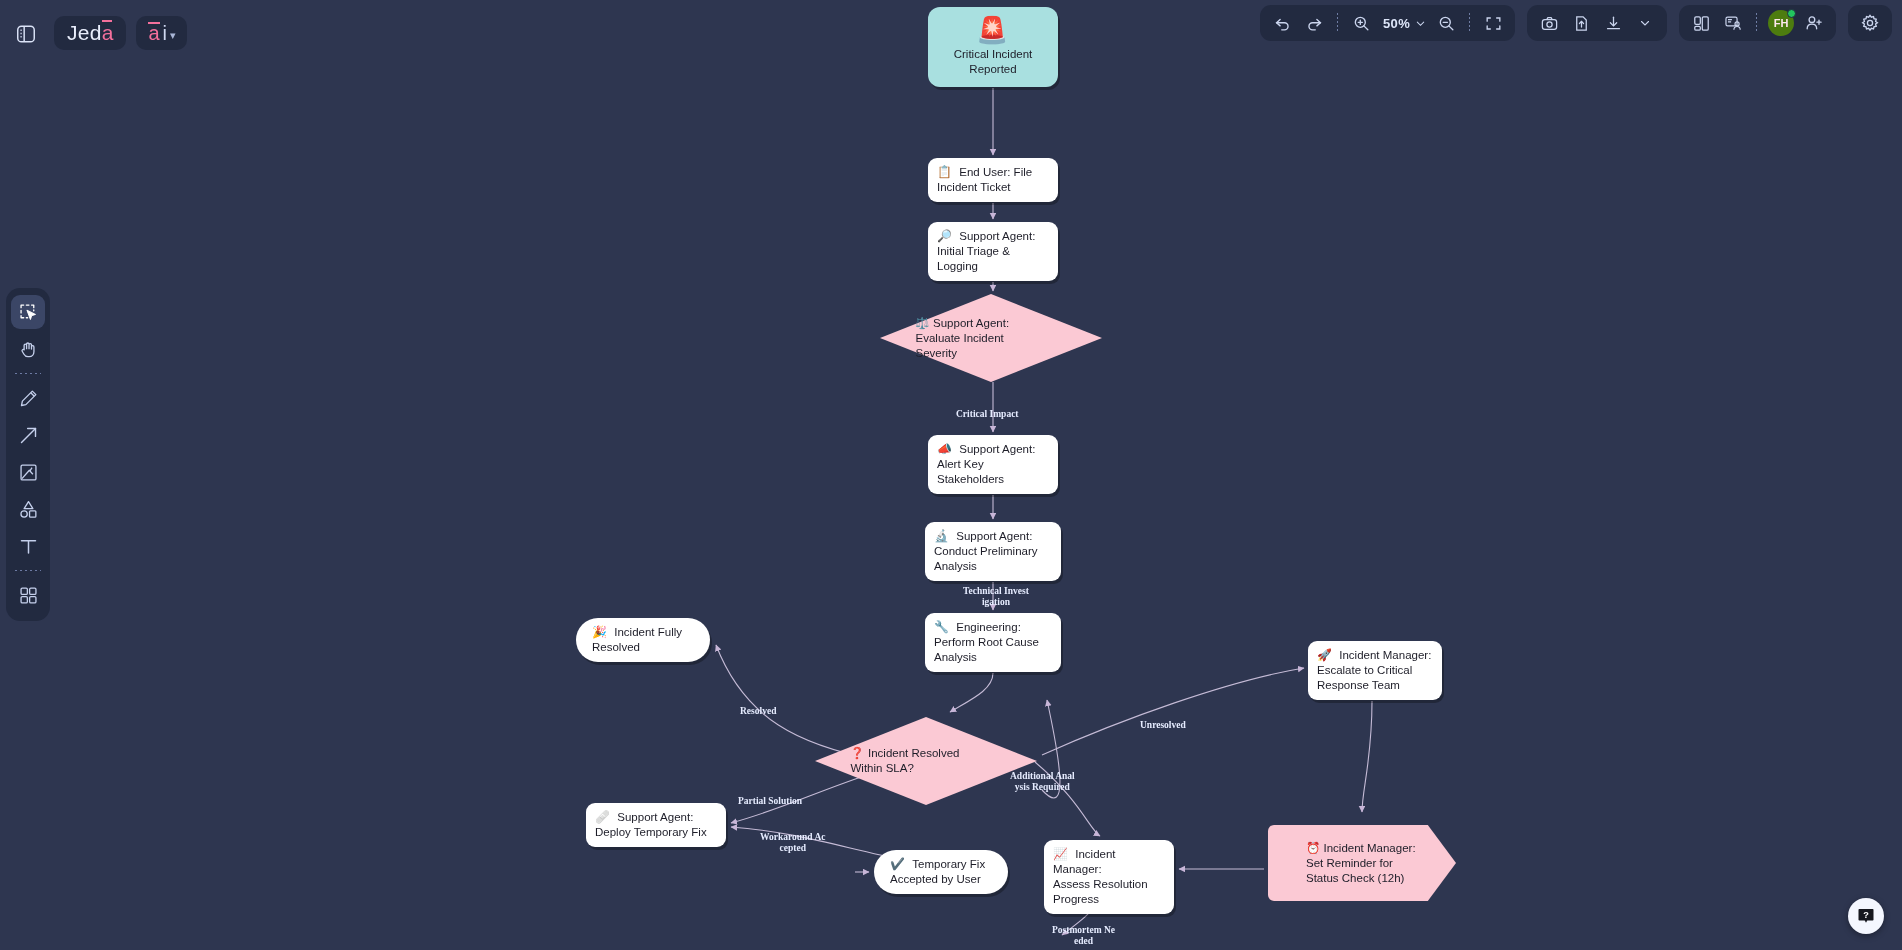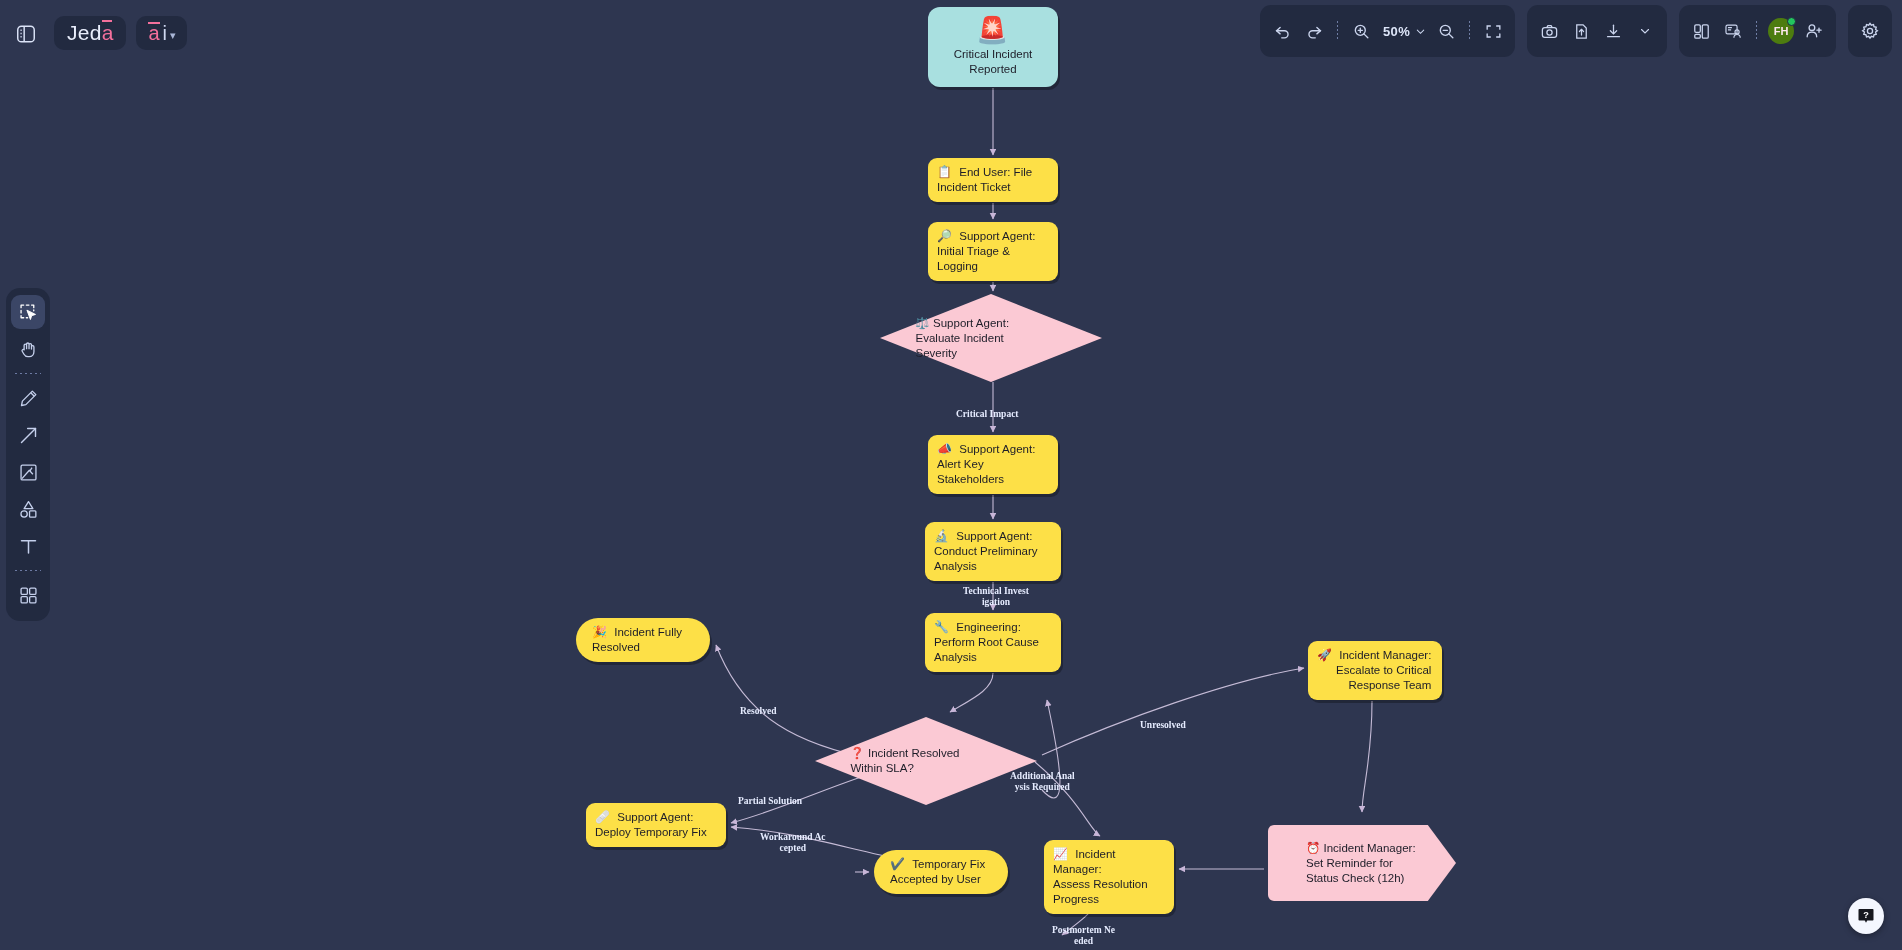--- a/index.html
+++ b/index.html
@@ -36,21 +36,21 @@
     display: flex; align-items: center; gap: 3px; padding: 0 11px 0 12px; cursor: pointer;
   }
   .ai-pill .ai-a { color: #f4709c; font-size: 20px; position: relative; }
   .ai-pill .ai-a::before { content: ""; position: absolute; left: 0; right: 0; top: 0px; height: 2px; background: #f4709c; }
   .ai-pill .ai-i { color: #cfd8f0; font-size: 20px; }
   .ai-pill .chev { color: #aab6d6; font-size: 11px; margin-top: 4px; }
 
   
   .tr-groups { position: absolute; top: 5px; right: 10px; display: flex; align-items: center; gap: 12px; }
   .tbar {
-    height: 52px; background: #222a40; border-radius: 11px;
+    height: 36px; background: #222a40; border-radius: 11px;
     display: flex; align-items: center; padding: 0 7px; gap: 2px;
   }
   .tbtn {
     min-width: 30px; height: 28px; border-radius: 7px;
     display: flex; align-items: center; justify-content: center;
     cursor: pointer; color: #cbd5ee; padding: 0 3px;
   }
   .dotsep { width: 1px; height: 20px; margin: 0 6px;
     background-image: linear-gradient(to bottom, #6f7da4 0 2px, transparent 2px 4px);
     background-size: 1px 4px; }
@@ -86,21 +86,21 @@
   .help {
     position: absolute; right: 18px; bottom: 16px;
     width: 36px; height: 36px; border-radius: 50%;
     background: #f4f7ff; display: flex; align-items: center; justify-content: center;
     cursor: pointer; box-shadow: 0 2px 6px rgba(0,0,0,.35);
   }
 
   
   .node {
     position: absolute;
-    background: #fde047;
+    background: #ffffff;
     color: #1d1d28;
     font-size: 11.5px;
     line-height: 15px;
     padding: 7px 9px;
     border-radius: 9px;
     box-shadow: 2px 3px 0 rgba(0,0,0,.28);
     text-align: left;
     display: flex; align-items: center;
     cursor: pointer;
   }
@@ -266,21 +266,21 @@
             <div>Accepted by User</div>
           </div>
         </div>
         <div class="node" style="left: 1044px; top: 840px; width: 130px; min-height: 59px;">
           <div>
             <div><span class="emoji">📈 </span>Incident Manager:</div>
             <div>Assess Resolution</div>
             <div>Progress</div>
           </div>
         </div>
-        <div class="node" style="left: 1308px; top: 641px; width: 134px; min-height: 59px; text-align: right;">
+        <div class="node" style="left: 1308px; top: 641px; width: 134px; min-height: 59px;">
           <div>
             <div><span class="emoji">🚀 </span>Incident Manager:</div>
             <div>Escalate to Critical</div>
             <div>Response Team</div>
           </div>
         </div>
         <div class="chev-node" style="left: 1268px; top: 817px; width: 188px; height: 76px;">
           <div class="cshape"></div>
           <div class="clabel">
             <div>

